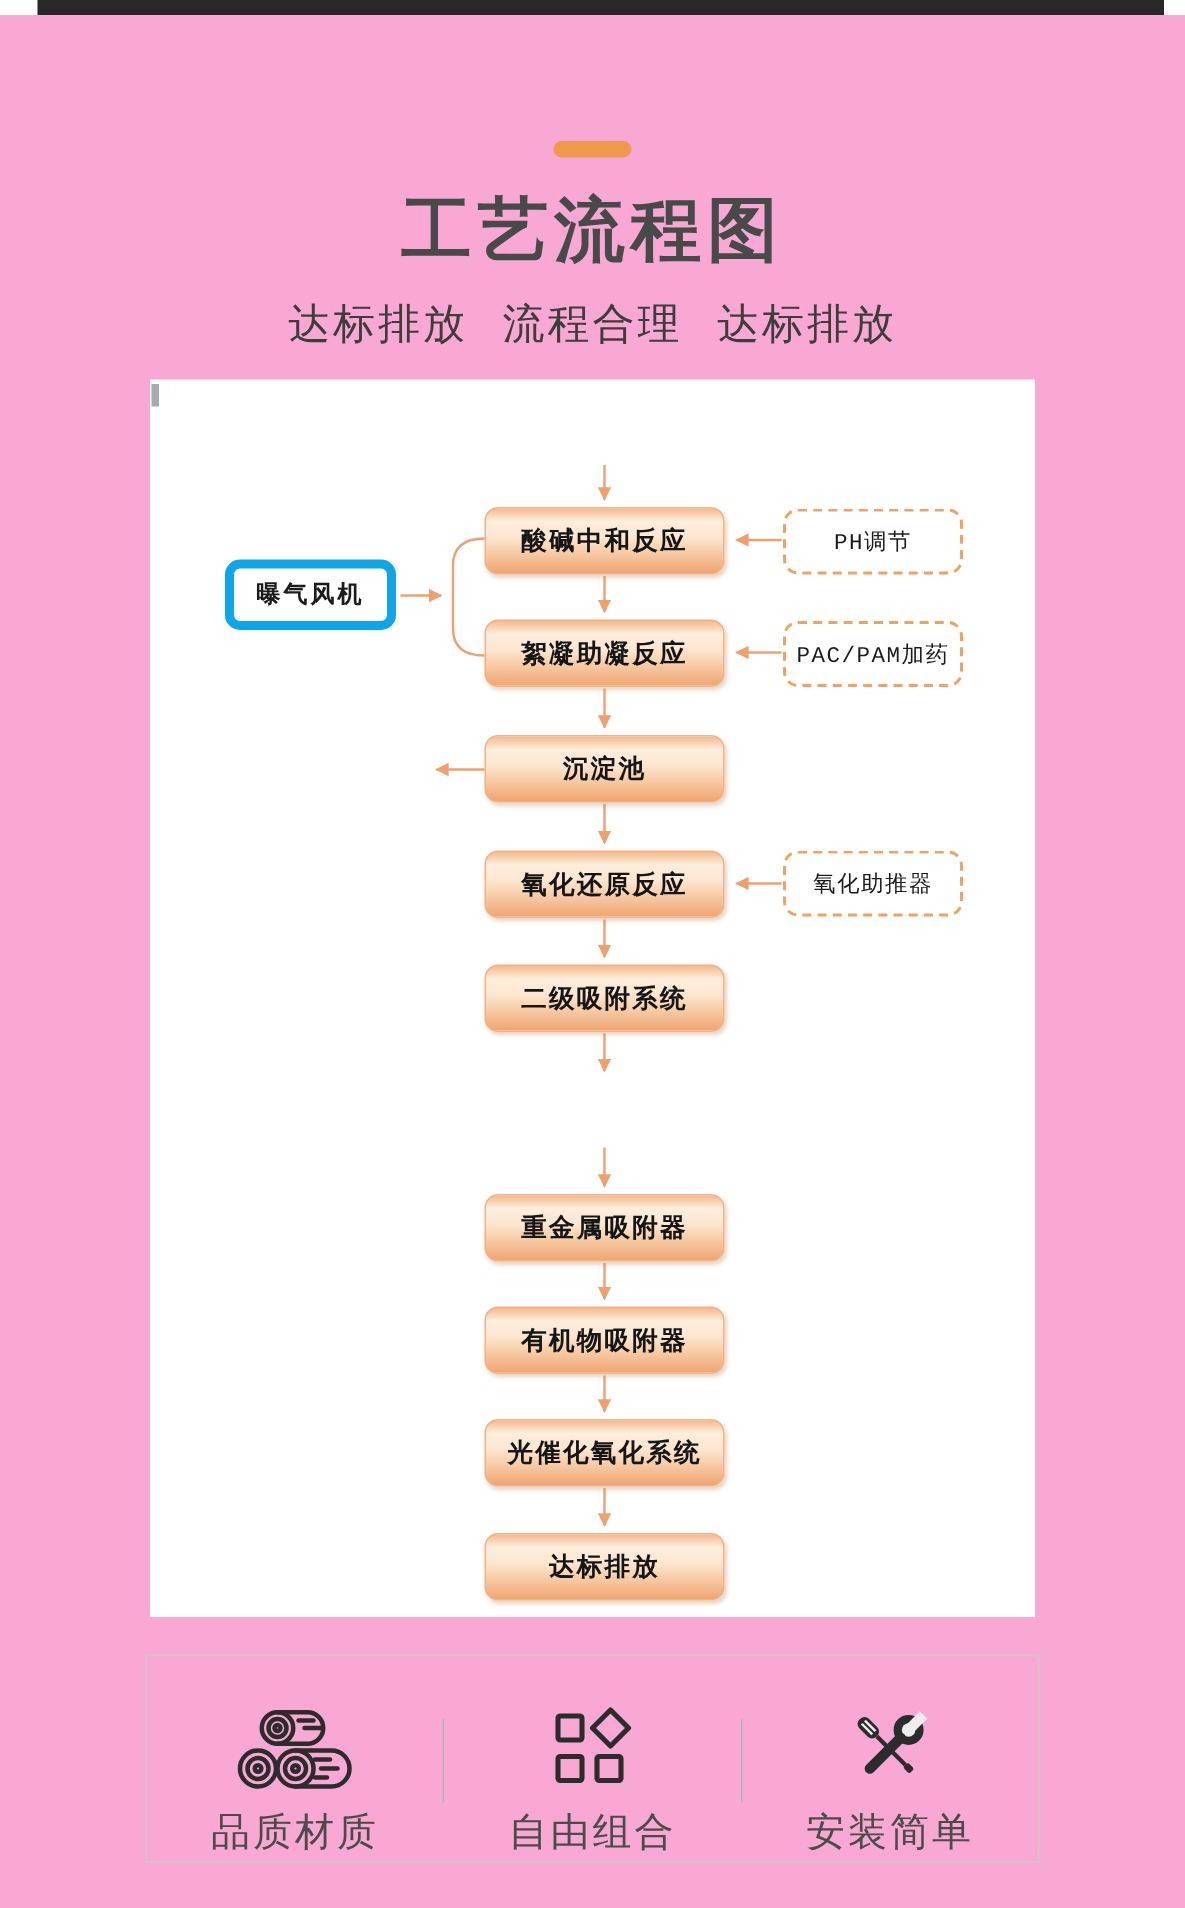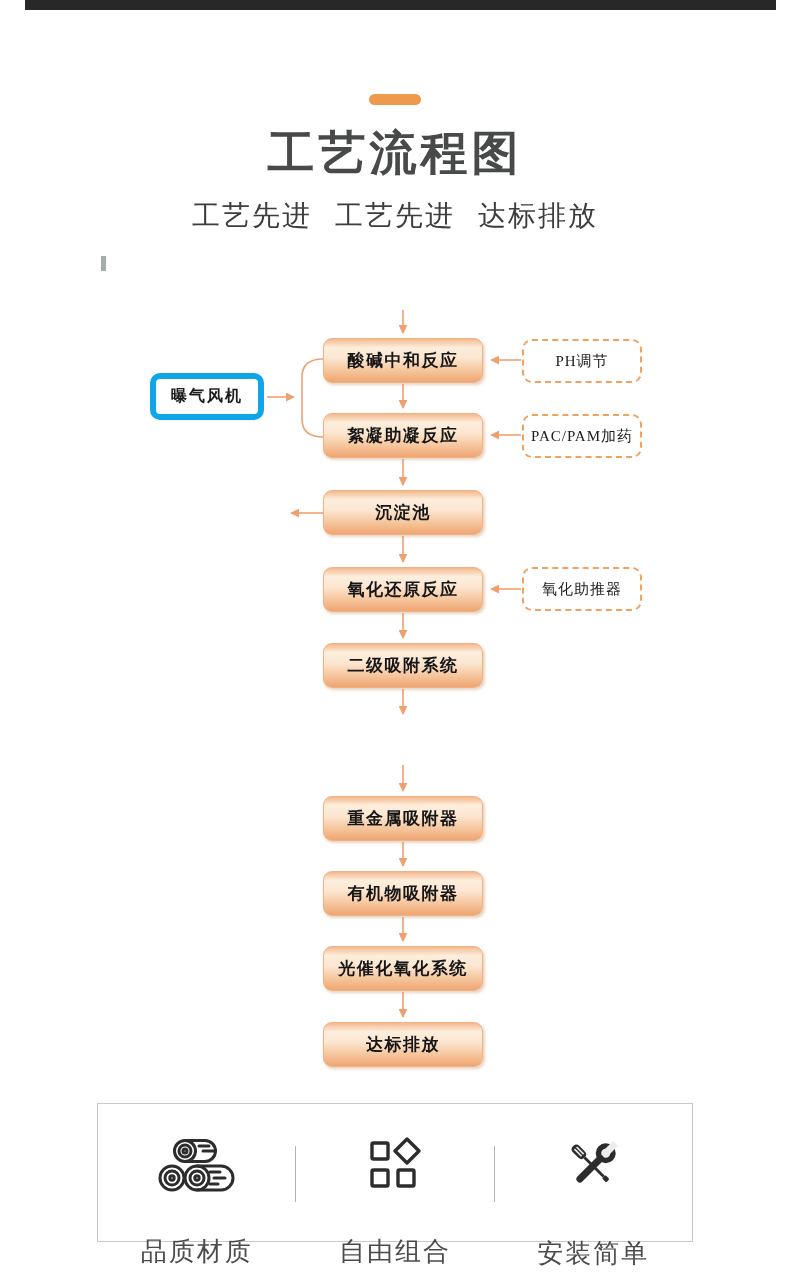--- a/index.html
+++ b/index.html
@@ -1,16 +1,16 @@
 <!DOCTYPE html>
 <html><head>
 <meta charset="utf-8">
 <style>
   html,body{margin:0;padding:0;background:#eceeed;}
-  .page{position:relative;width:790px;height:1272px;background:#ffffff;overflow:hidden;
+  .page{position:relative;width:790px;height:1272px;background:#f9a8d4;overflow:hidden;
         font-family:"Liberation Sans",sans-serif;}
   
   .top-strip{position:absolute;top:0;left:0;right:0;height:10px;background:#ffffff;}
   .top-bar{position:absolute;top:0;left:25px;width:751px;height:10px;background:#282828;}
   
   .accent-dash{position:absolute;top:94px;left:369px;width:52px;height:11px;border-radius:5.5px;background:#ef994d;}
   .page-title{position:absolute;top:122px;left:0;width:790px;text-align:center;
               font-size:47px;font-weight:bold;color:#474a49;letter-spacing:4px;}
   .page-subtitle{position:absolute;top:197px;left:0;width:790px;text-align:center;
               font-family:"Liberation Serif",serif;font-size:28px;color:#3d3d3d;
@@ -21,46 +21,46 @@
   .connectors{position:absolute;top:0;left:0;pointer-events:none;}
   .flow-box{position:absolute;left:223px;width:160px;height:45px;box-sizing:border-box;
             border:1px solid #f0b183;border-radius:9px;
             background:linear-gradient(180deg,#f4b98e 0%,#fdeedd 20%,#fce6d0 45%,#f6c79f 72%,#efa572 100%);
             box-shadow:1.5px 2px 3px rgba(190,130,80,.35);
             display:flex;align-items:center;justify-content:center;
             font-size:17px;font-weight:bold;color:#161616;letter-spacing:1.5px;}
   .dashed-box{position:absolute;left:422px;width:120px;height:44px;box-sizing:border-box;
             border:2px dashed #f0a25f;border-radius:10px;background:#fff;
             display:flex;align-items:center;justify-content:center;
-            font-family:Liberation Serif, serif;font-size:15px;color:#1b1b1b;letter-spacing:1px;}
+            font-family:Liberation Mono, monospace;font-size:15px;color:#1b1b1b;letter-spacing:1px;}
   .outline-box{position:absolute;box-sizing:border-box;border:6px solid #0ea5e9;border-radius:10px;
             background:#fff;display:flex;align-items:center;justify-content:center;
             font-size:16px;color:#1b1b1b;letter-spacing:2px;font-weight:bold;}
   .watermark{position:absolute;top:361px;left:0;width:606px;text-align:center;
             font-size:19px;color:#f6ddc6;opacity:.75;letter-spacing:1px;}
   
   .features{position:absolute;top:1103px;left:97px;width:596px;height:139px;box-sizing:border-box;
             border:1px solid #c8cac9;display:flex;align-items:stretch;}
-  .feat-item{flex:1;display:flex;flex-direction:column;align-items:center;justify-content:flex-start;padding-top:33px;gap:32px;}
+  .feat-item{flex:1;display:flex;flex-direction:column;align-items:center;justify-content:flex-start;padding-top:33px;}
   .feat-icon{height:58px;display:flex;align-items:center;justify-content:center;}
   .feat-label{margin-top:9px;font-size:26px;color:#4b4b4b;letter-spacing:2px;}
   .feat-divider{width:1px;background:#b3b5b4;height:56px;margin-top:42px;}
 </style>
 </head>
 <body>
 
 <div class="page">
 
   <div class="top-strip">
     <div class="top-bar"></div>
   </div>
 
   <div class="accent-dash"></div>
   <div class="page-title">工艺流程图</div>
-  <div class="page-subtitle">工艺先进 工艺先进 达标排放</div>
+  <div class="page-subtitle">达标排放 流程合理 达标排放</div>
 
   <div class="flow-panel">
     <div class="panel-tick"></div>
 
     <svg class="connectors" width="590" height="825" viewBox="0 0 590 825">
       <defs>
         <marker id="ah" viewBox="0 0 10 10" refX="9" refY="5" markerWidth="9" markerHeight="9" orient="auto" markerUnits="userSpaceOnUse">
           <path d="M0 0 L10 5 L0 10 z" fill="#efa071"></path>
         </marker>
       </defs>

